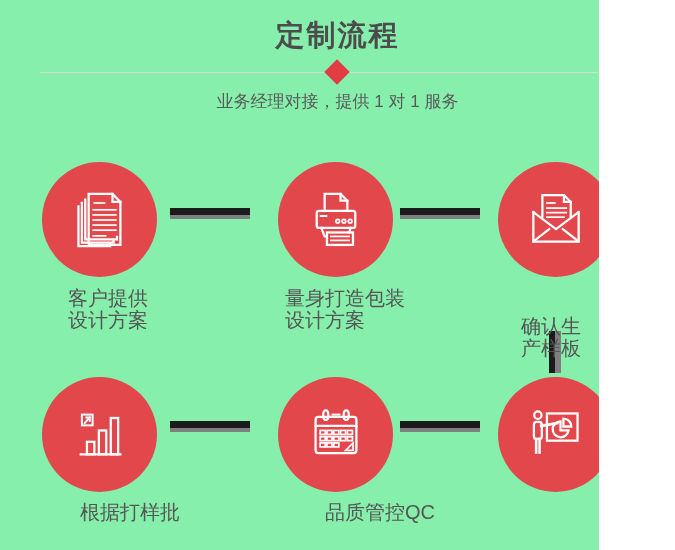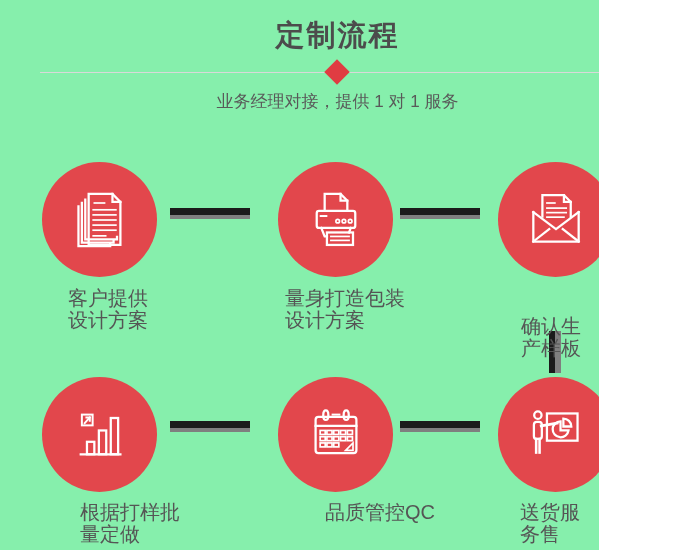--- a/index.html
+++ b/index.html
@@ -125,21 +125,20 @@
       <rect x="37" y="72" width="13" height="22"></rect>
       <rect x="58" y="52" width="13" height="42"></rect>
       <rect x="79" y="30" width="13" height="64"></rect>
       <rect x="28" y="24" width="19" height="19" stroke-width="3.5"></rect>
       <path d="M33 39 L42 29" stroke-width="3.5"></path>
       <path d="M36 29 h6 v6" stroke-width="3.5"></path>
     </svg>
   </div>
   <div class="step-label l4">
     <span>根据打样批</span>
-    <span>量定做</span>
   </div>
 
   <div class="circle c5">
     <svg class="icon" viewBox="0 0 120 120" width="68" height="68" fill="none" stroke="#fff" stroke-width="4" stroke-linecap="square" stroke-linejoin="miter">
       <rect x="24" y="28" width="72" height="64" rx="5"></rect>
       <path d="M24 44 h72"></path>
       <ellipse cx="42" cy="25" rx="4.5" ry="8.5"></ellipse>
       <ellipse cx="78" cy="25" rx="4.5" ry="8.5"></ellipse>
       <path d="M54 24 h12" stroke-width="3.5"></path>
       <rect x="32" y="52" width="9" height="7" stroke-width="3"></rect>
@@ -168,16 +167,15 @@
       <path d="M68 36 A14 14 0 1 0 82 52 L68 52 Z"></path>
       <path d="M73 31 A14 14 0 0 1 87 45 L73 45 Z"></path>
       <circle cx="28" cy="25" r="6.5"></circle>
       <rect x="21" y="37" width="14" height="30" rx="5"></rect>
       <path d="M34 44 L62 39" stroke-width="5"></path>
       <path d="M25 67 v24" stroke-width="4.5"></path>
       <path d="M31 67 v24" stroke-width="4.5"></path>
     </svg>
   </div>
   <div class="step-label l6">
-    <span>送货服务售</span>
   </div>
 
 </div>
 
 </body></html>

